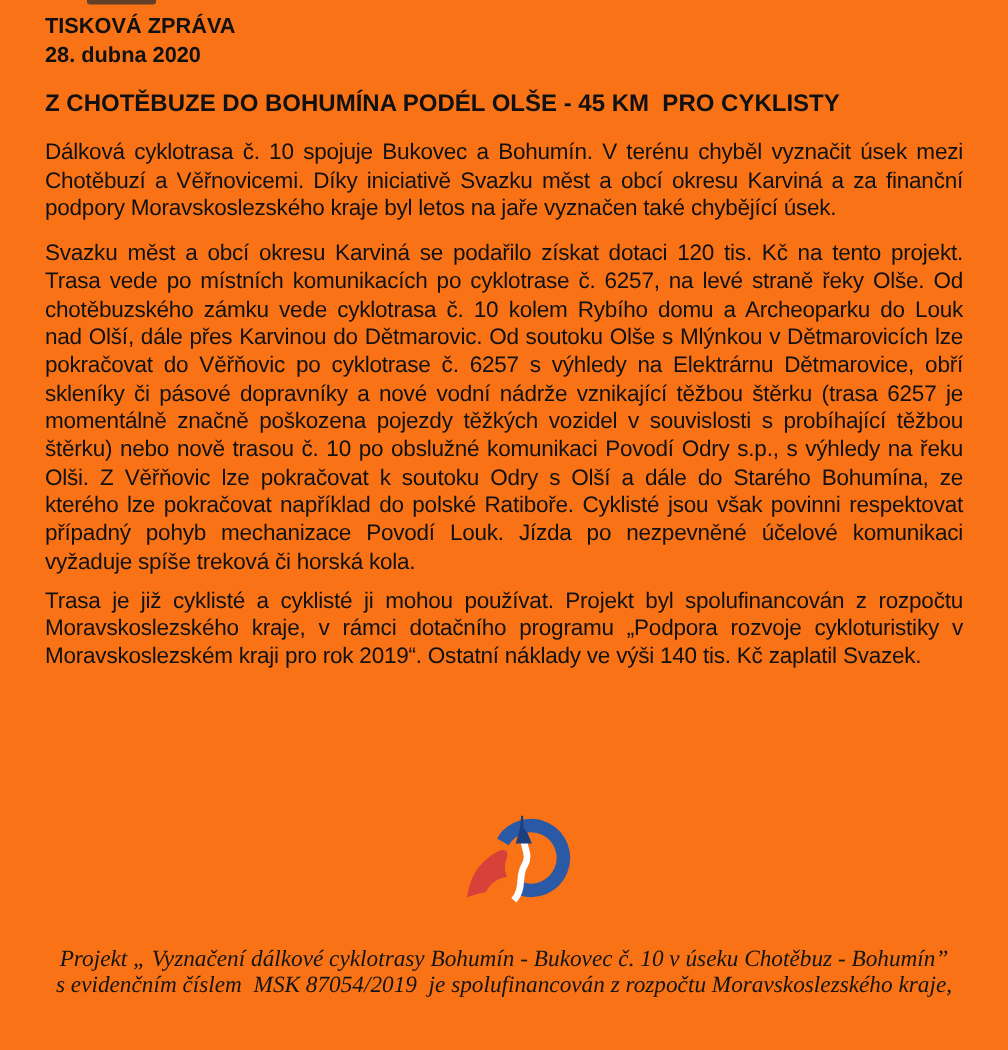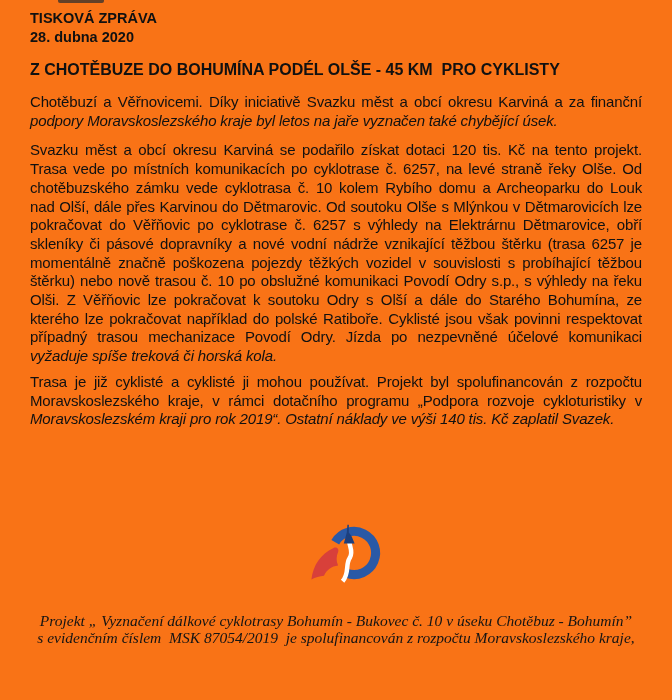--- a/index.html
+++ b/index.html
@@ -28,21 +28,21 @@
     white-space:pre-wrap;
   }
   .para{margin:0;}
   .para-1{margin-top:13px;}
   .para-2{margin-top:11px;}
   .para-3{margin-top:7px;}
   .jline{
     font-size:15px;line-height:18.7px;letter-spacing:-0.15px;
     text-align:justify;text-align-last:justify;
   }
-  .jline:last-child{text-align-last:left;font-style:italic;}
+  .jline:last-child{text-align-last:left;}
   .logo-row{
     margin-top:14px;
     height:81px;
     display:flex;justify-content:center;align-items:flex-start;
     transform:translateX(12px);
   }
   .logo-icon{width:78px;height:60px;display:block;}
   .logo-text{
     margin-left:10px;margin-top:30px;
     font-size:21px;line-height:23px;letter-spacing:-0.2px;
@@ -68,36 +68,37 @@
   <div class="content">
 
     <div class="kicker-block">
       <div class="kicker">TISKOVÁ ZPRÁVA</div>
       <div class="date">28. dubna 2020</div>
     </div>
 
     <div class="headline">Z CHOTĚBUZE DO BOHUMÍNA PODÉL OLŠE - 45 KM  PRO CYKLISTY</div>
 
     <div class="para para-1">
+        <div class="jline">Dálková cyklotrasa č. 10 spojuje Bukovec a Bohumín. V terénu chyběl vyznačit úsek mezi</div>
         <div class="jline">Chotěbuzí a Věřnovicemi. Díky iniciativě Svazku měst a obcí okresu Karviná a za finanční</div>
         <div class="jline">podpory Moravskoslezského kraje byl letos na jaře vyznačen také chybějící úsek.</div>
       </div>
 
     <div class="para para-2">
         <div class="jline">Svazku měst a obcí okresu Karviná se podařilo získat dotaci 120 tis. Kč na tento projekt.</div>
         <div class="jline">Trasa vede po místních komunikacích po cyklotrase č. 6257, na levé straně řeky Olše. Od</div>
         <div class="jline">chotěbuzského zámku vede cyklotrasa č. 10 kolem Rybího domu a Archeoparku do Louk</div>
         <div class="jline">nad Olší, dále přes Karvinou do Dětmarovic. Od soutoku Olše s Mlýnkou v Dětmarovicích lze</div>
         <div class="jline">pokračovat do Věřňovic po cyklotrase č. 6257 s výhledy na Elektrárnu Dětmarovice, obří</div>
         <div class="jline">skleníky či pásové dopravníky a nové vodní nádrže vznikající těžbou štěrku (trasa 6257 je</div>
         <div class="jline">momentálně značně poškozena pojezdy těžkých vozidel v souvislosti s probíhající těžbou</div>
         <div class="jline">štěrku) nebo nově trasou č. 10 po obslužné komunikaci Povodí Odry s.p., s výhledy na řeku</div>
         <div class="jline">Olši. Z Věřňovic lze pokračovat k soutoku Odry s Olší a dále do Starého Bohumína, ze</div>
         <div class="jline">kterého lze pokračovat například do polské Ratiboře. Cyklisté jsou však povinni respektovat</div>
-        <div class="jline">případný trasou mechanizace Povodí Odry. Jízda po nezpevněné účelové komunikaci</div>
+        <div class="jline">případný pohyb mechanizace Povodí Louk. Jízda po nezpevněné účelové komunikaci</div>
         <div class="jline">vyžaduje spíše treková či horská kola.</div>
       </div>
 
     <div class="para para-3">
         <div class="jline">Trasa je již cyklisté a cyklisté ji mohou používat. Projekt byl spolufinancován z rozpočtu</div>
         <div class="jline">Moravskoslezského kraje, v rámci dotačního programu „Podpora rozvoje cykloturistiky v</div>
         <div class="jline">Moravskoslezském kraji pro rok 2019“. Ostatní náklady ve výši 140 tis. Kč zaplatil Svazek.</div>
       </div>
 
     <div class="spacer-above-logo"></div>

